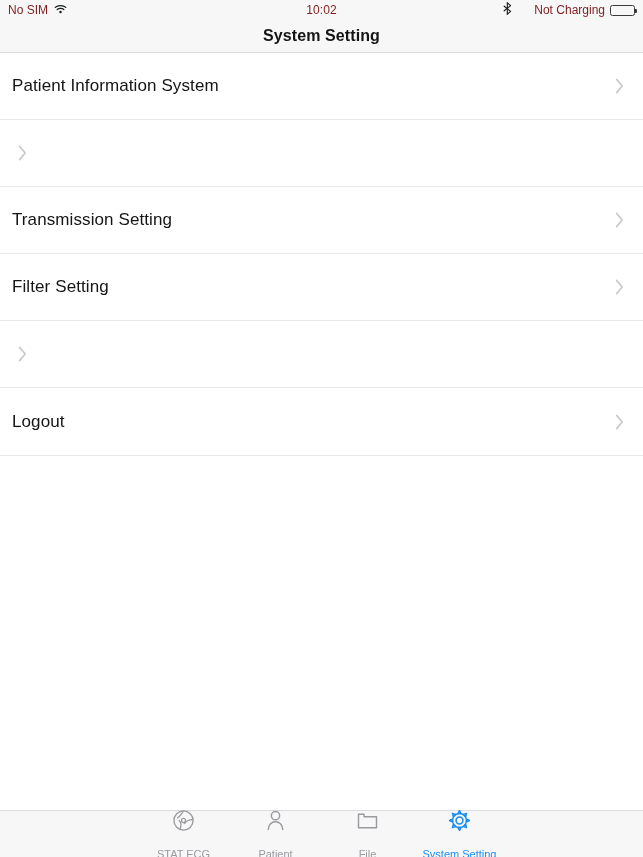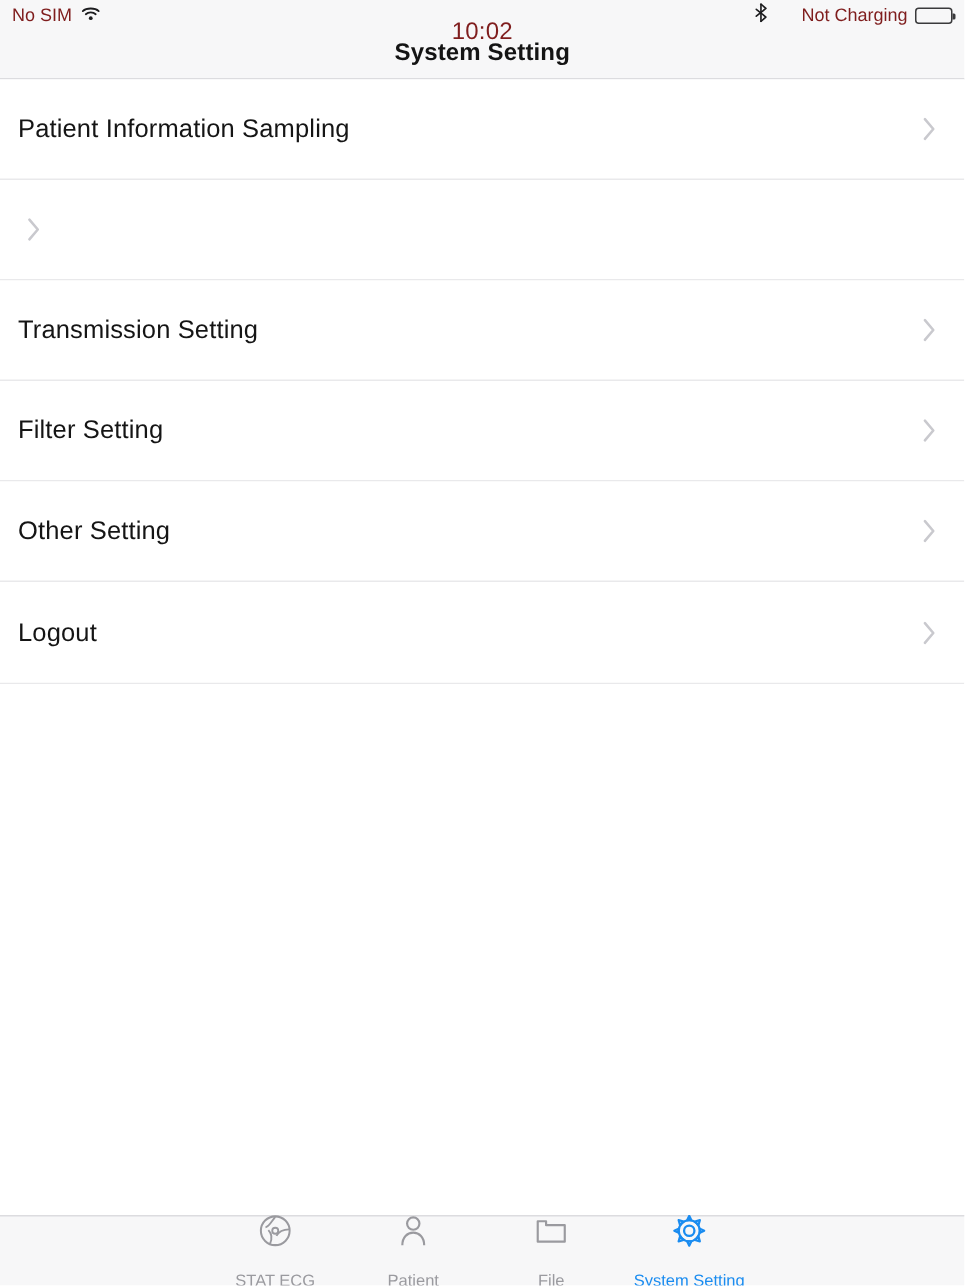--- a/index.html
+++ b/index.html
@@ -41,26 +41,26 @@
     gap: 6px;
     position: absolute;
     left: 8px;
     top: 0;
     height: 20px;
   }
   .status-center {
     position: absolute;
     left: 0;
     right: 0;
-    top: 12px;
-    height: 20px;
-    display: flex;
-    align-items: center;
-    justify-content: center;
-    font-size: 16px;
+    top: 0;
+    height: 20px;
+    display: flex;
+    align-items: center;
+    justify-content: center;
+    font-size: 12px;
     font-weight: 400;
     letter-spacing: 0.1px;
   }
   .status-right {
     display: flex;
     align-items: center;
     gap: 5px;
     position: absolute;
     right: 8px;
     top: 0;
@@ -230,21 +230,21 @@
     </div>
   </div>
 
   <div class="nav-bar">
     <span class="nav-title">System Setting</span>
   </div>
 
   <div class="content">
     <div class="list" id="settings-list">
         <div class="row">
-          <span class="row-label">Patient Information Sampling</span>
+          <span class="row-label">Patient Information System</span>
           <span class="chevron">
             <svg width="9" height="16" viewBox="0 0 9 16">
               <path d="M1.6 1.4 L7.2 8 L1.6 14.6" fill="none" stroke="#c9c9ce" stroke-width="1.7" stroke-linecap="round" stroke-linejoin="round"></path>
             </svg>
           </span>
         </div>
         <div class="row">
           <span class="chevron">
             <svg width="9" height="16" viewBox="0 0 9 16">
               <path d="M1.6 1.4 L7.2 8 L1.6 14.6" fill="none" stroke="#c9c9ce" stroke-width="1.7" stroke-linecap="round" stroke-linejoin="round"></path>
@@ -261,21 +261,20 @@
         </div>
         <div class="row">
           <span class="row-label">Filter Setting</span>
           <span class="chevron">
             <svg width="9" height="16" viewBox="0 0 9 16">
               <path d="M1.6 1.4 L7.2 8 L1.6 14.6" fill="none" stroke="#c9c9ce" stroke-width="1.7" stroke-linecap="round" stroke-linejoin="round"></path>
             </svg>
           </span>
         </div>
         <div class="row">
-          <span class="row-label">Other Setting</span>
           <span class="chevron">
             <svg width="9" height="16" viewBox="0 0 9 16">
               <path d="M1.6 1.4 L7.2 8 L1.6 14.6" fill="none" stroke="#c9c9ce" stroke-width="1.7" stroke-linecap="round" stroke-linejoin="round"></path>
             </svg>
           </span>
         </div>
         <div class="row">
           <span class="row-label">Logout</span>
           <span class="chevron">
             <svg width="9" height="16" viewBox="0 0 9 16">

